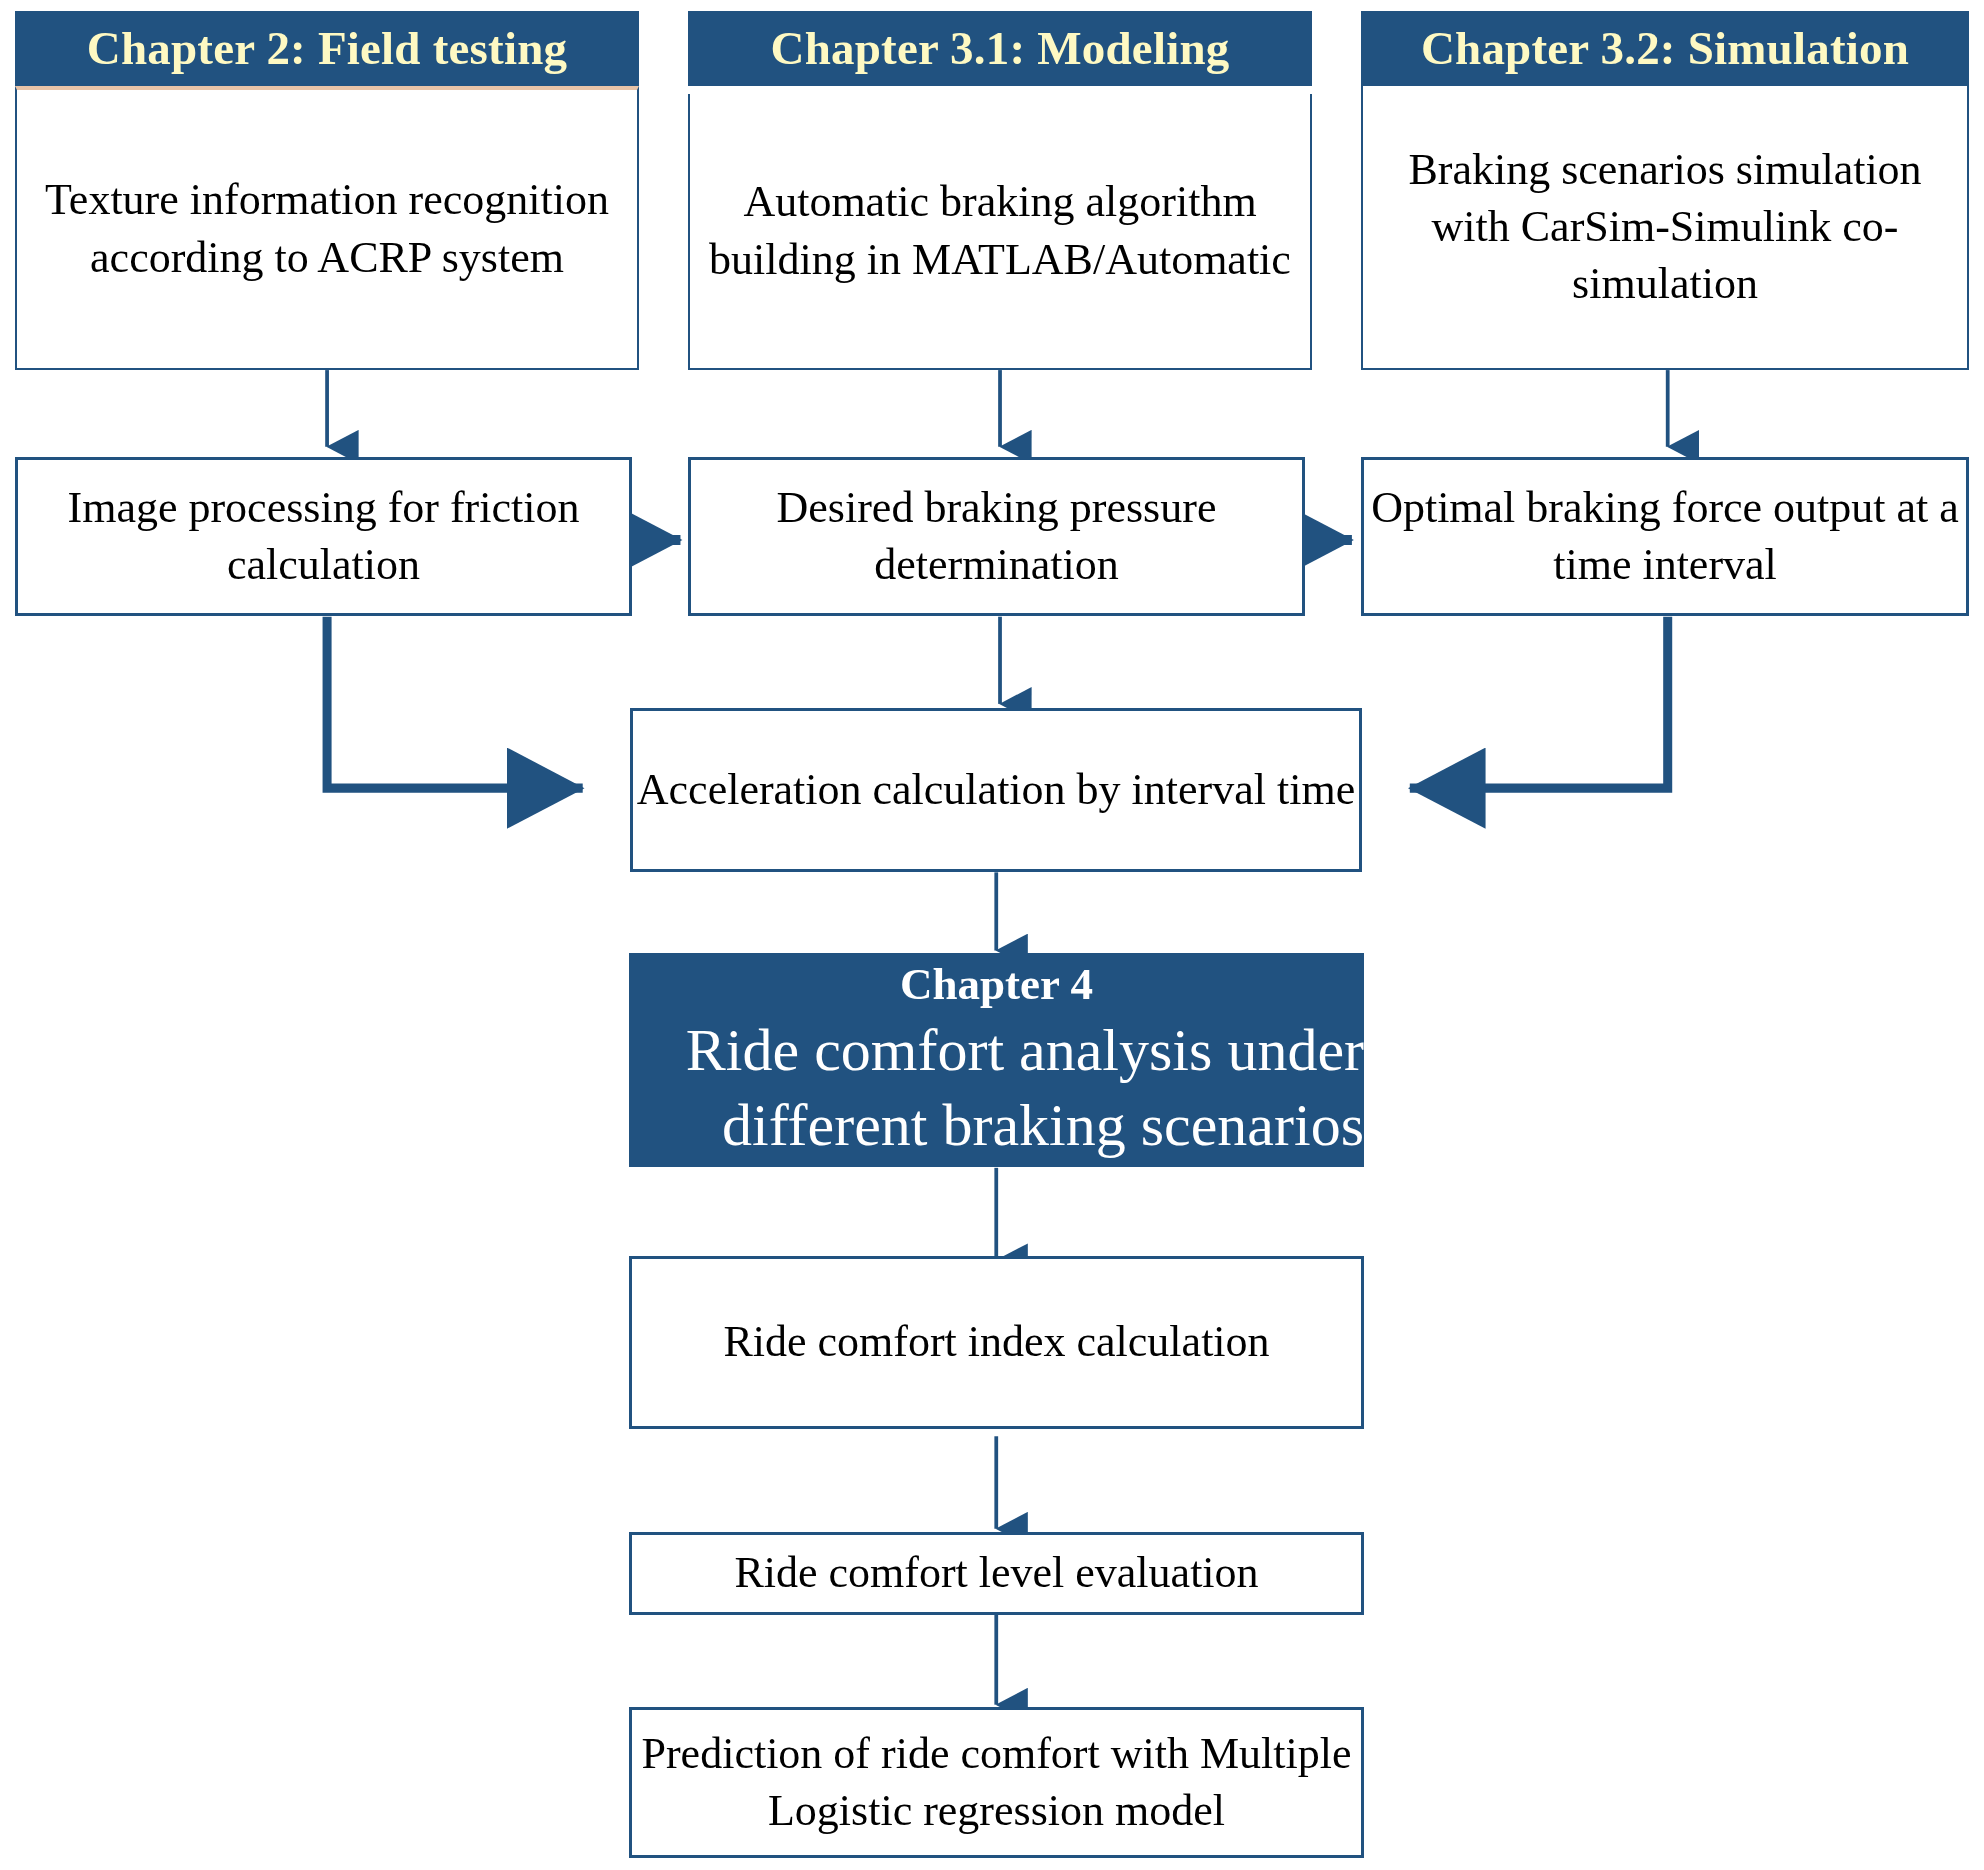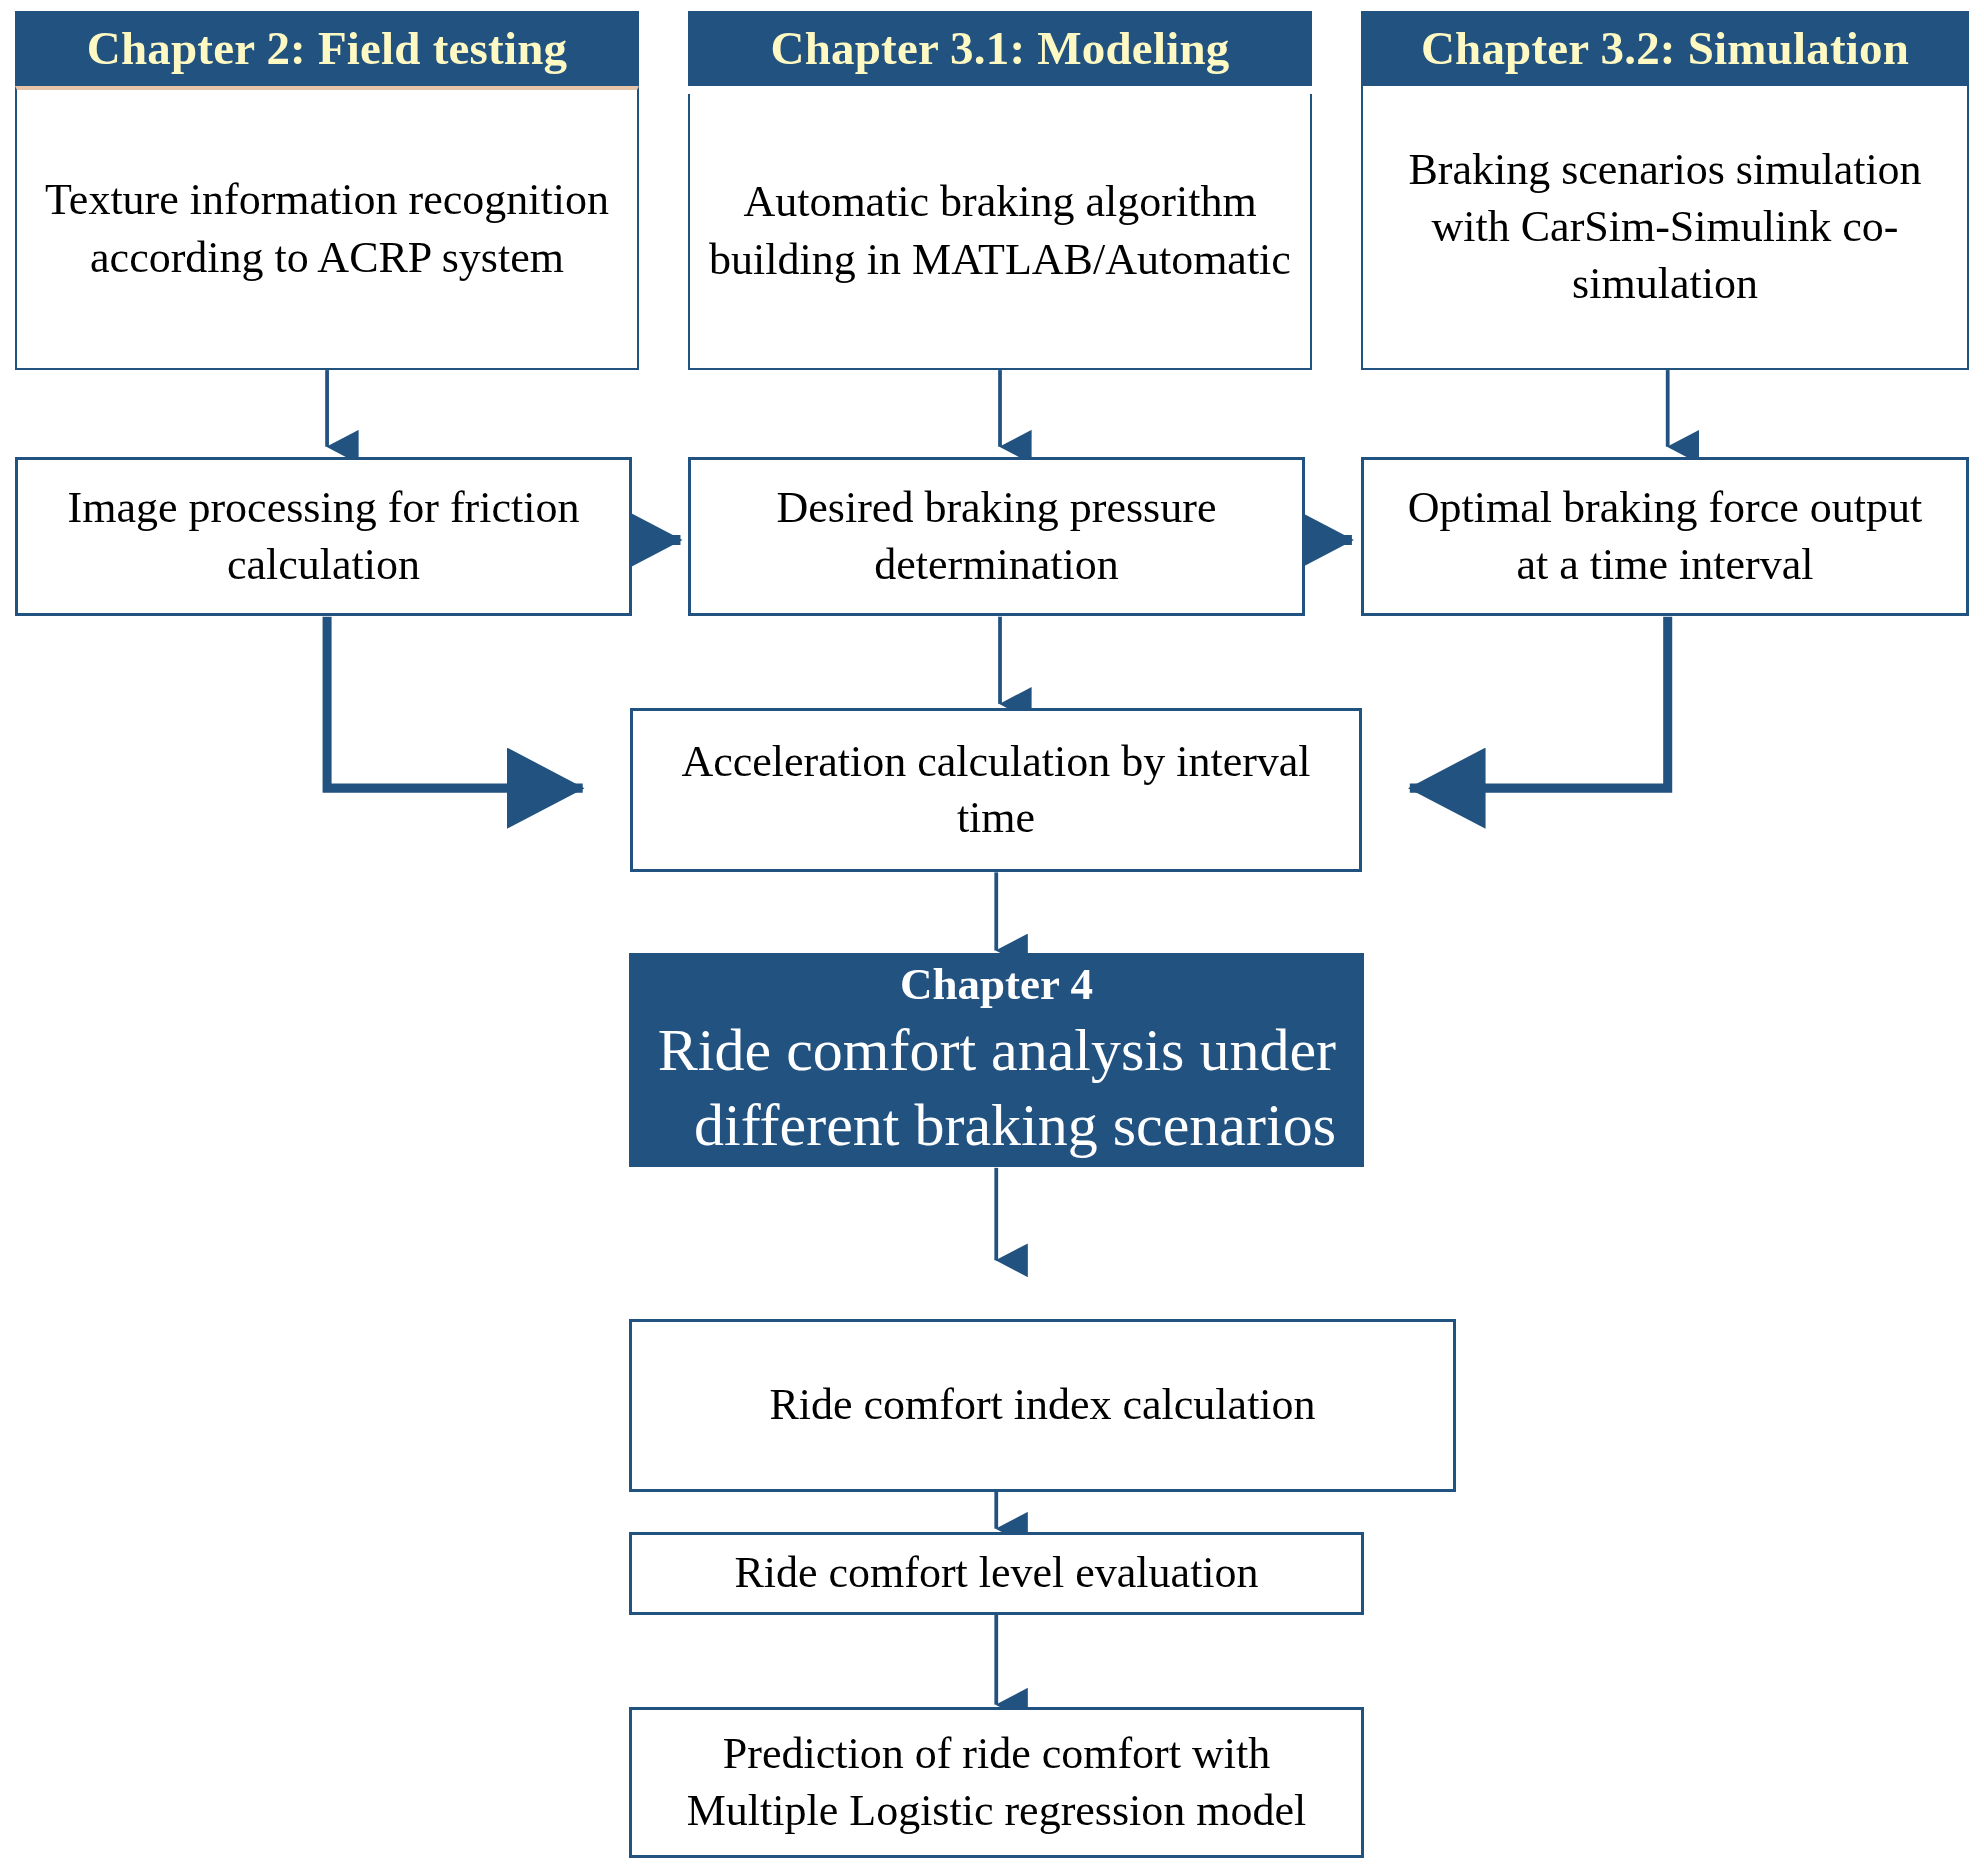--- a/index.html
+++ b/index.html
@@ -19,21 +19,21 @@
     display:flex;
     flex-direction:column;
     align-items:center;
     justify-content:center;
     text-align:center;
     color:#000000;
     background:#ffffff;
     border:3px solid #215280;
     line-height:1.28;
   }
-  .node .txt{display:block;width:100%;padding:0 28px;box-sizing:border-box;}
+  .node .txt{display:block;width:100%;padding:0 0;box-sizing:border-box;}
 
   
   .card{
     position:absolute;
     box-sizing:border-box;
     display:flex;
     flex-direction:column;
     background:#ffffff;
   }
   .card-head{
@@ -171,21 +171,21 @@
 
   <div class="node" style="left:630px;top:708px;width:732px;height:164px;">
     <span class="txt f59">Acceleration calculation by interval time</span>
   </div>
 
   <div class="node filled" style="left:629px;top:953px;width:735px;height:214px;text-align:right;">
     <span class="strong">Chapter 4</span>
     <span class="sub txt">Ride comfort analysis under different braking scenarios</span>
   </div>
 
-  <div class="node" style="left:629px;top:1319px;width:827px;height:173px;">
+  <div class="node" style="left:629px;top:1256px;width:735px;height:173px;">
     <span class="txt f59">Ride comfort index calculation</span>
   </div>
 
   <div class="node" style="left:629px;top:1532px;width:735px;height:83px;">
     <span class="txt f59">Ride  comfort level evaluation</span>
   </div>
 
   <div class="node" style="left:629px;top:1707px;width:735px;height:151px;">
     <span class="txt f59">Prediction of ride comfort with Multiple Logistic regression model</span>
   </div>

